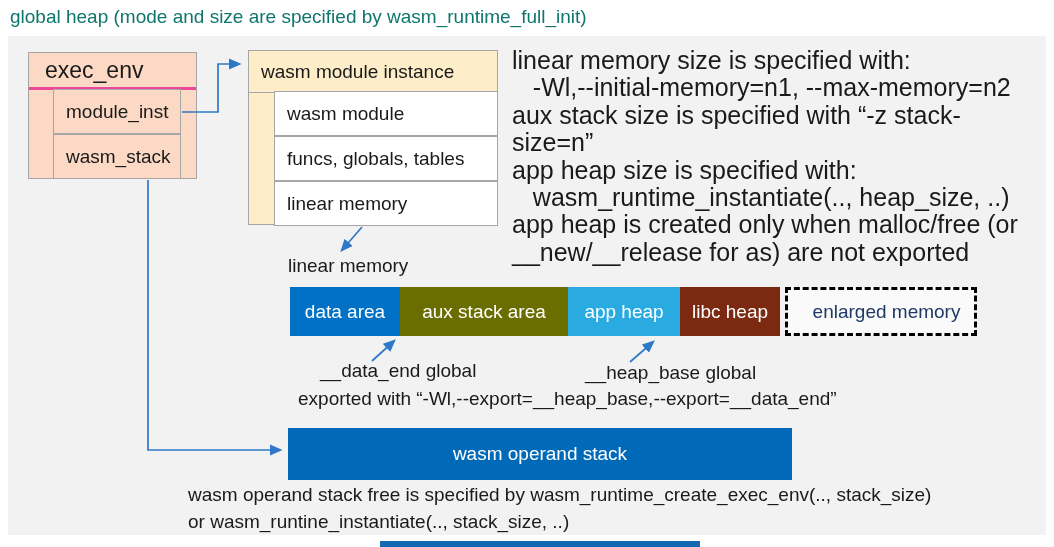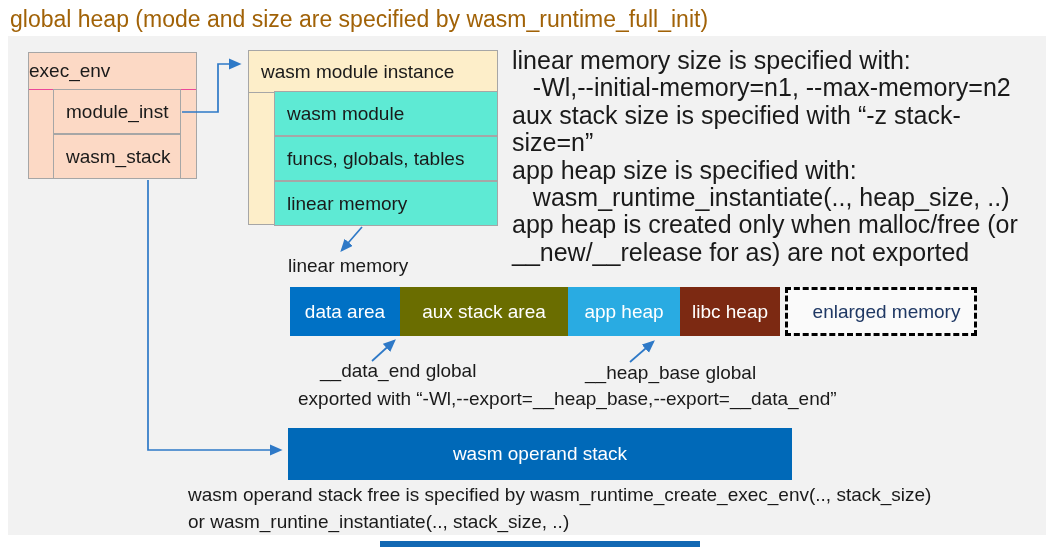--- a/index.html
+++ b/index.html
@@ -1,33 +1,33 @@
 <!DOCTYPE html>
 <html><head>
 <meta charset="utf-8">
 <style>
   html,body{margin:0;padding:0;background:#ffffff;}
   #root{position:relative;width:1054px;height:547px;overflow:hidden;
         font-family:"Liberation Sans","DejaVu Sans",sans-serif;color:#1a1a1a;}
   .abs{position:absolute;}
-  #title{left:10px;top:6px;font-size:23px;color:#a16207;}
+  #title{left:10px;top:6px;font-size:19px;color:#0f766e;}
   #panel{left:8px;top:36px;width:1038px;height:499px;background:#f2f2f2;}
 
   
   .tbl{border:1px solid #a6a6a6;box-sizing:border-box;}
   #exec-env{left:28px;top:52px;width:169px;height:127px;background:#fcd9c5;}
-  #exec-env .hd{height:37px;border-bottom:1px solid #ec4899;display:flex;align-items:center;padding-left:0;font-size:19px;box-sizing:border-box;}
+  #exec-env .hd{height:37px;border-bottom:3px solid #ec4899;display:flex;align-items:center;padding-left:16px;font-size:23px;box-sizing:border-box;}
   #exec-env .row{position:absolute;left:24px;width:128px;height:45px;background:#fcd9c5;border:1px solid #a6a6a6;box-sizing:border-box;display:flex;align-items:center;padding-left:12px;font-size:19px;}
   #exec-row-0{top:36px;}
   #exec-row-1{top:81px;}
 
   
   #mod-inst{left:248px;top:50px;width:250px;height:175px;background:#fdeec9;}
   #mod-inst .hd{height:42px;border-bottom:1px solid #a6a6a6;display:flex;align-items:center;padding-left:12px;font-size:19px;box-sizing:border-box;}
-  #mod-inst .row{position:absolute;left:25px;width:224px;background:#5eead4;border:1px solid #a6a6a6;box-sizing:border-box;display:flex;align-items:center;padding-left:12px;font-size:19px;}
+  #mod-inst .row{position:absolute;left:25px;width:224px;background:#ffffff;border:1px solid #a6a6a6;box-sizing:border-box;display:flex;align-items:center;padding-left:12px;font-size:19px;}
   #mi-row-0{top:40px;height:45px;}
   #mi-row-1{top:85px;height:45px;}
   #mi-row-2{top:130px;height:45px;}
 
   
   #notes-right{left:512px;top:47px;width:512px;font-size:25px;line-height:27.4px;white-space:pre-wrap;}
 
   
   #lm-label{left:288px;top:255px;font-size:19px;}
   #lm-bar{left:290px;top:287px;height:49px;display:flex;}

